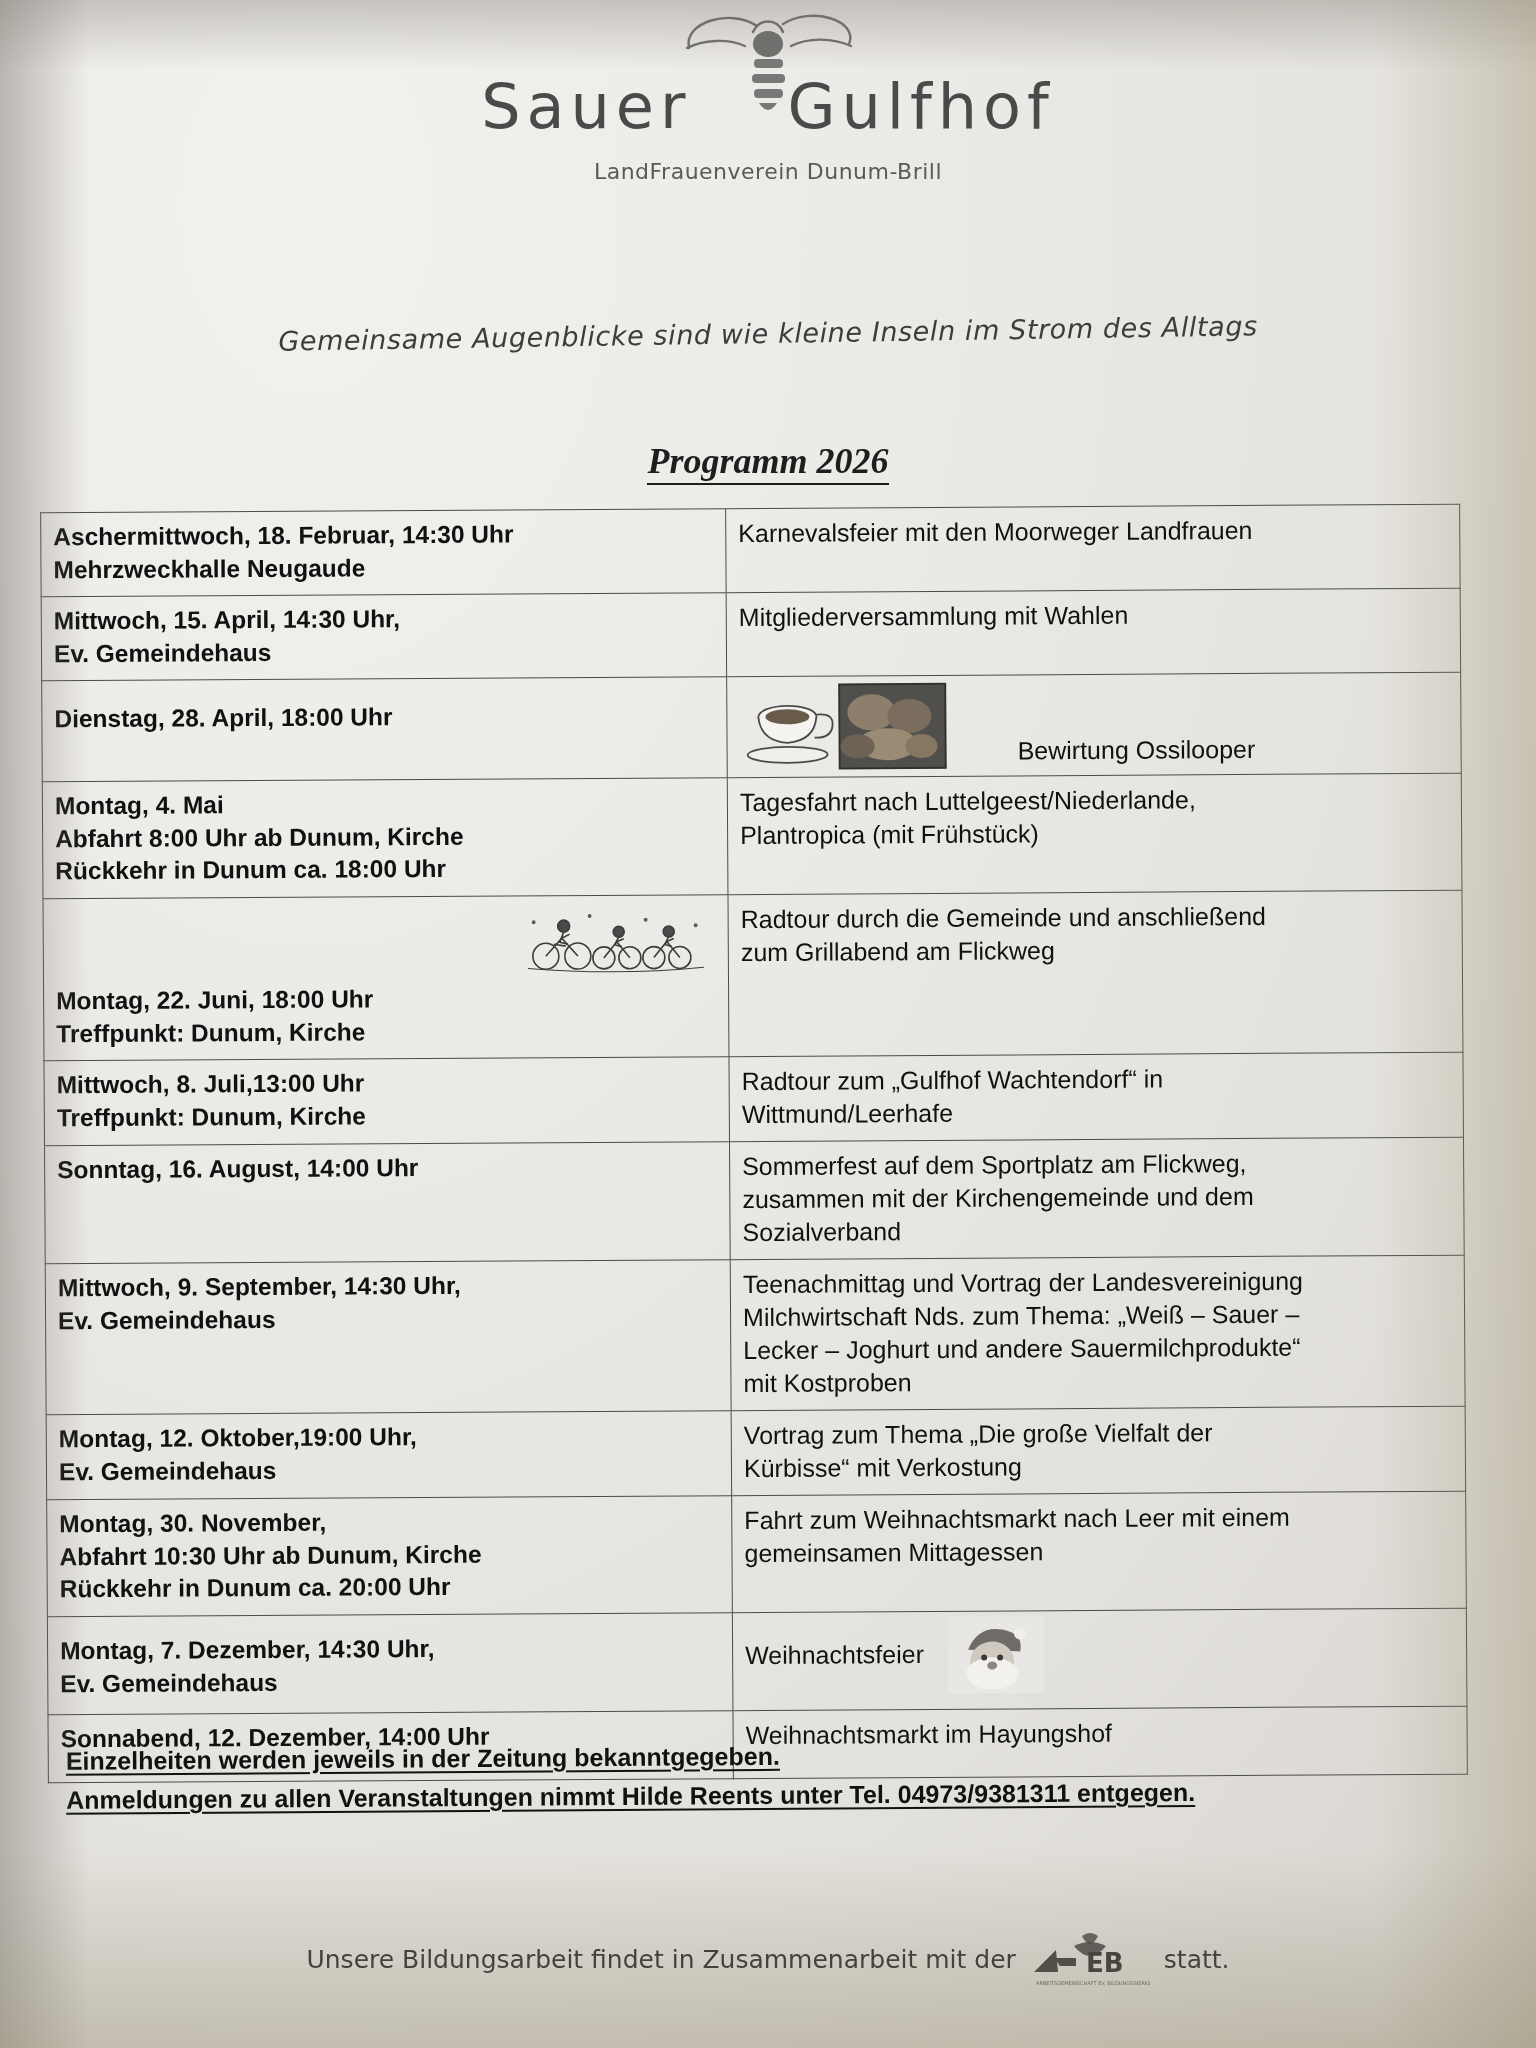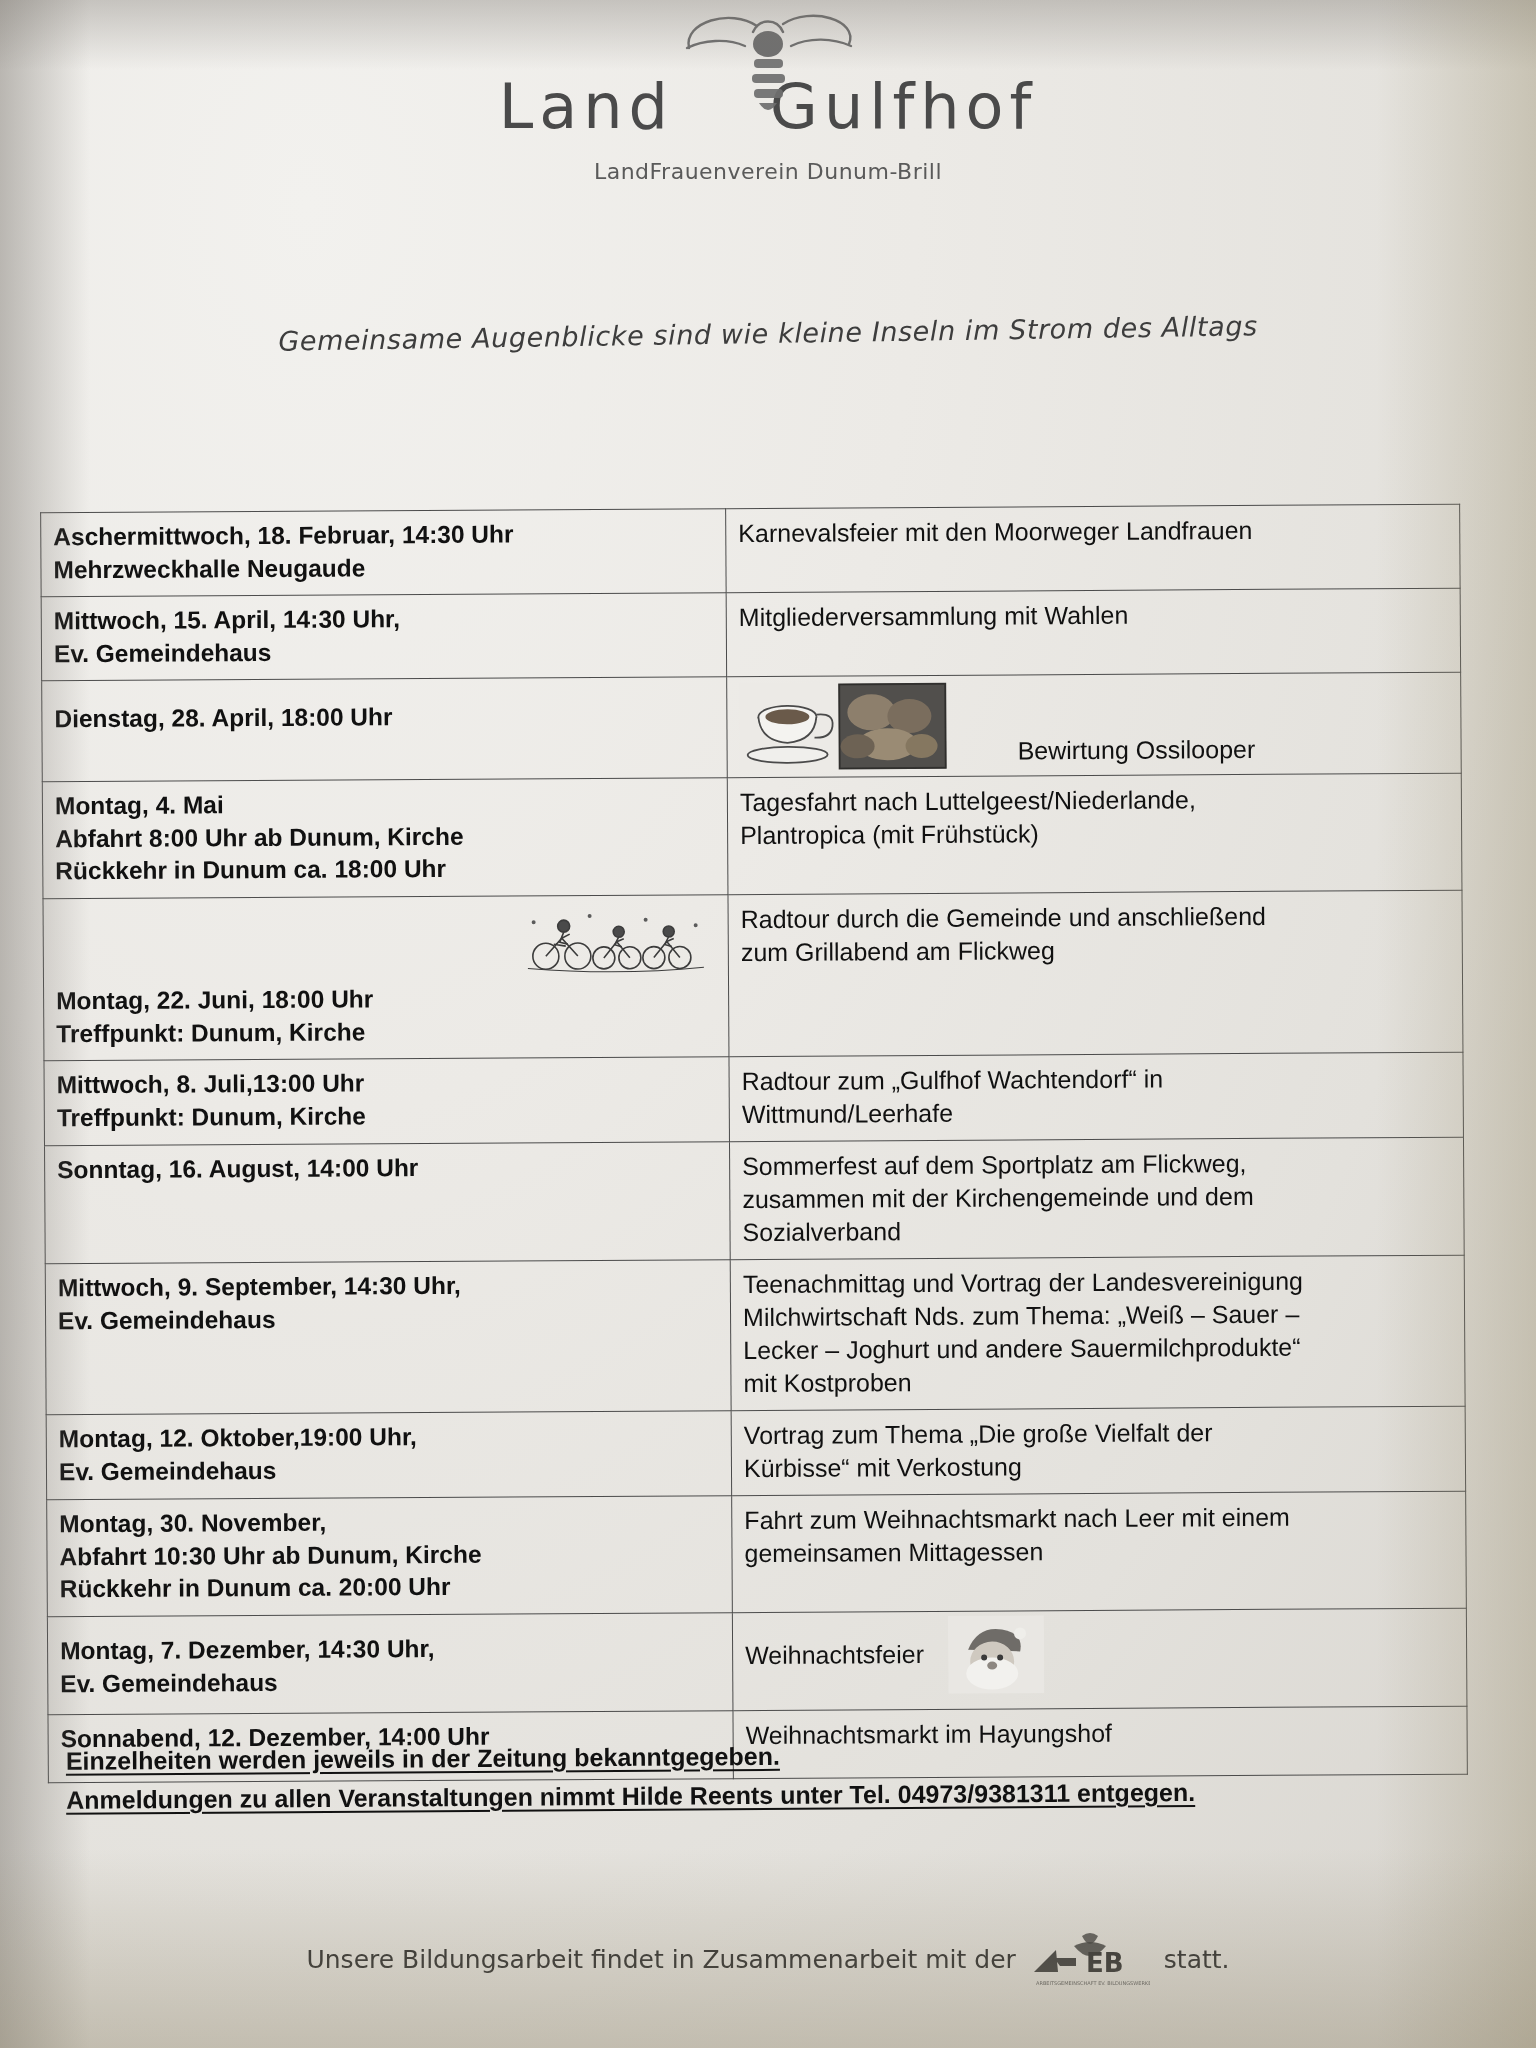--- a/index.html
+++ b/index.html
@@ -216,27 +216,30 @@
         <g fill="#6f6f6f">
           <ellipse cx="115" cy="40" rx="15" ry="13"></ellipse>
         </g>
         <g fill="#6f6f6f" opacity="0.92">
           <rect x="101" y="55" width="29" height="9" rx="4"></rect>
           <rect x="99" y="70" width="33" height="9" rx="4"></rect>
           <rect x="101" y="85" width="29" height="9" rx="4"></rect>
           <path d="M106 99 q9 14 18 0 z"></path>
         </g>
       </svg>
-      <span class="word-left">Land</span><span class="word-right">Gulfhof</span>
+      <span class="word-left">Sauer</span><span class="word-right">Gulfhof</span>
     </div>
     <div id="logo-sub">LandFrauenverein Dunum-Brill</div>
   </div>
 
   <div id="motto">Gemeinsame Augenblicke sind wie kleine Inseln im Strom des Alltags</div>
 
+  <div id="program-title">
+    <span>Programm 2026</span>
+  </div>
 
   <div id="table-wrap">
     <table class="program">
       <tbody>
 
         <tr>
           <td class="when">
             <span class="line">Aschermittwoch, 18. Februar, 14:30 Uhr</span>
             <span class="line">Mehrzweckhalle Neugaude</span>
           </td>

